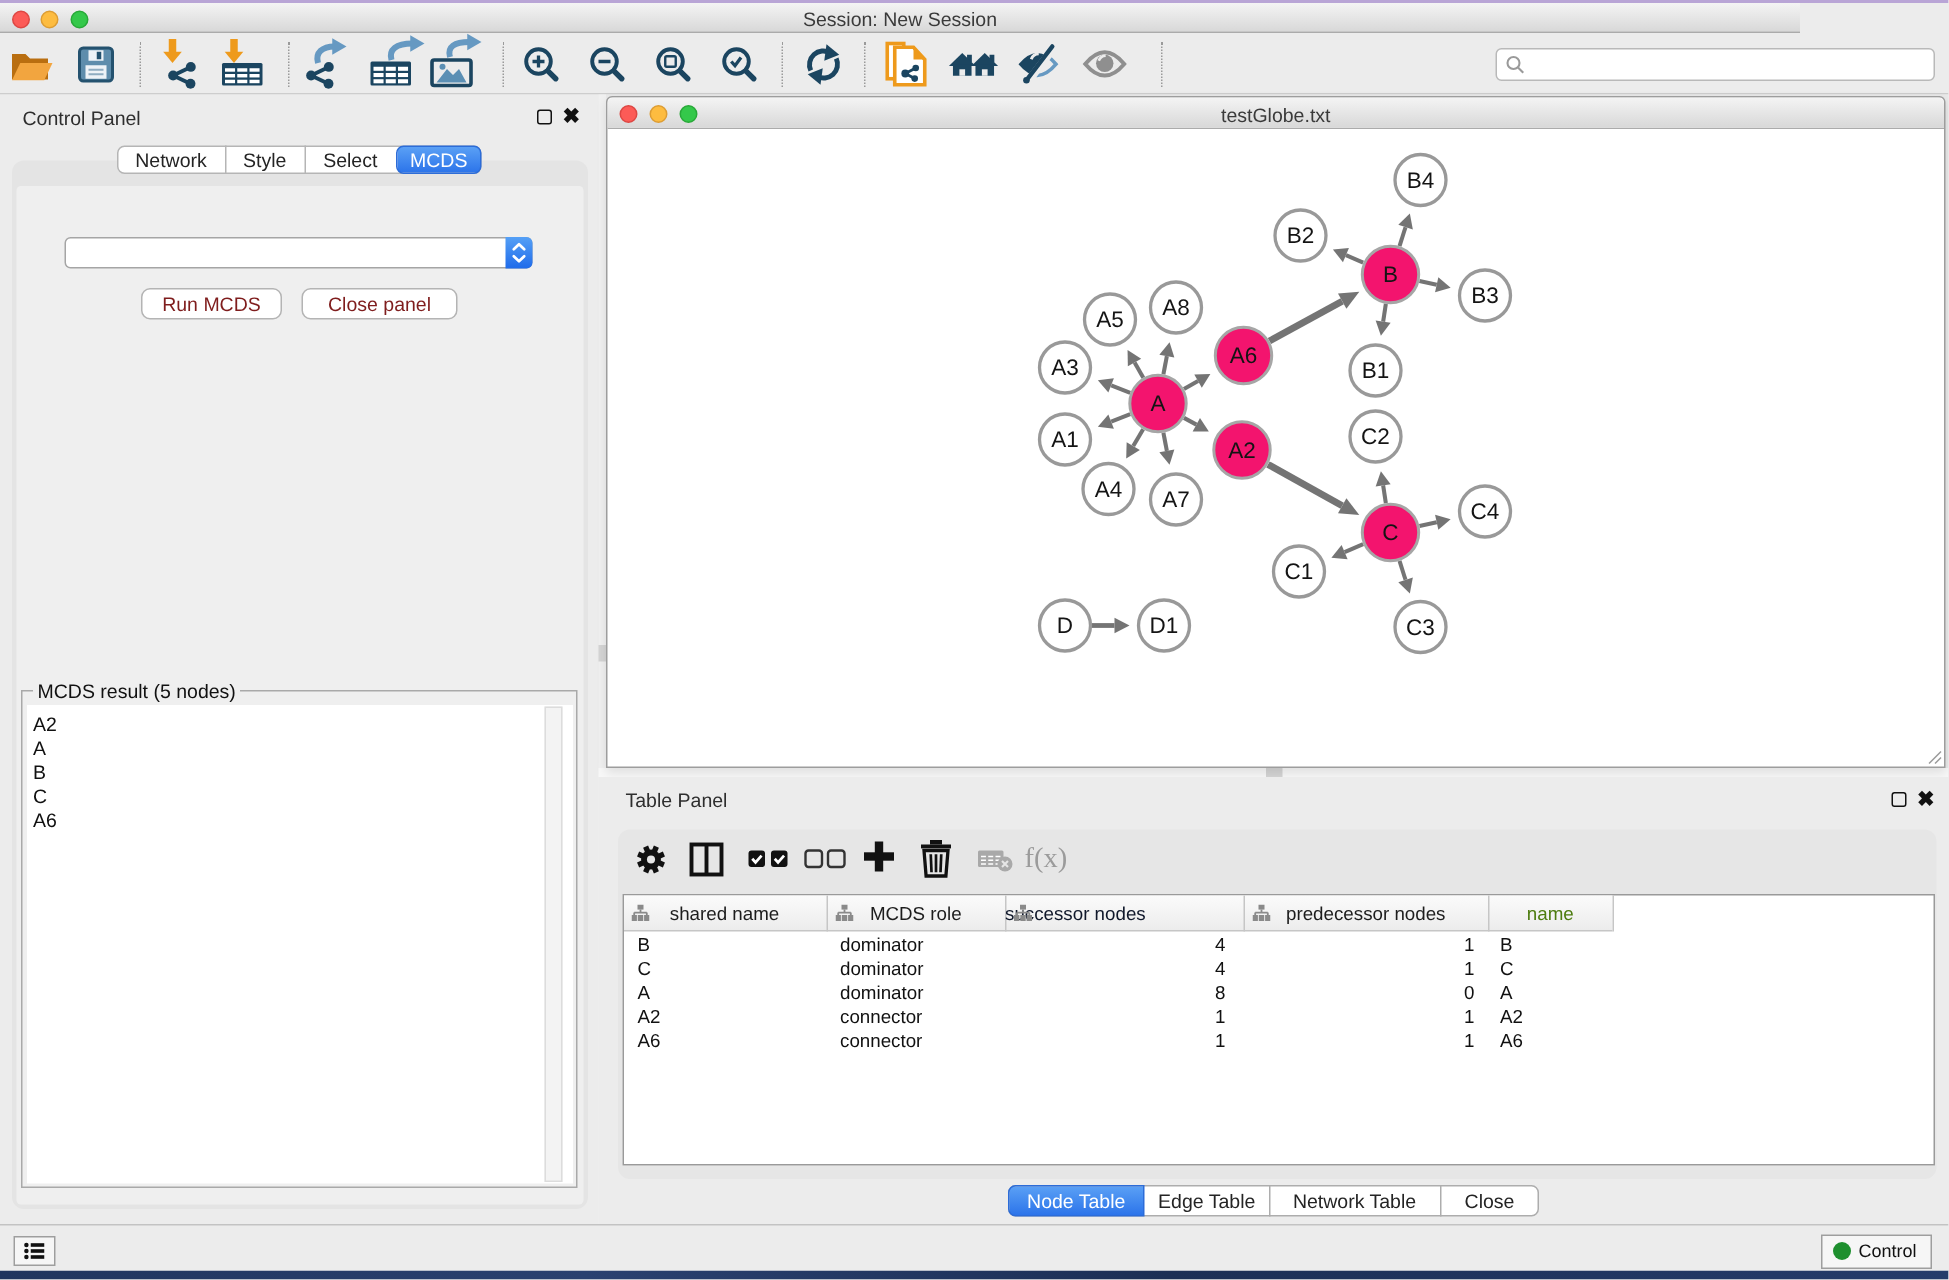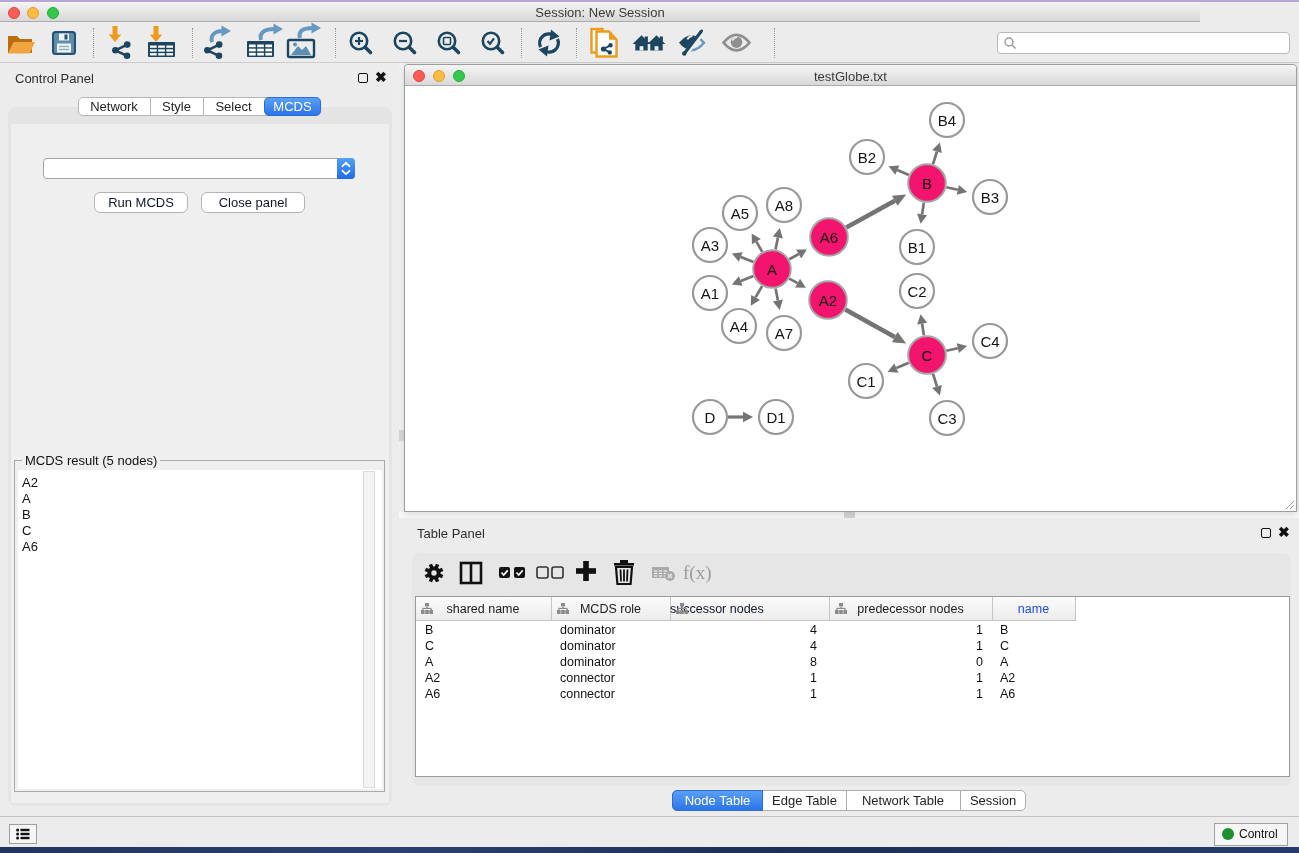--- a/index.html
+++ b/index.html
@@ -2,21 +2,21 @@
 <html><head><meta charset="utf-8"><style>
 *{margin:0;padding:0;box-sizing:border-box;}
 html,body{width:1299px;height:853px;overflow:hidden;}
 body{font-family:"Liberation Sans",sans-serif;background:#ececec;position:relative;}
 .abs{position:absolute;}
 .tl{border-radius:50%;width:12px;height:12px;display:inline-block;}
 .titlebar{background:linear-gradient(#f4f4f4,#d8d8d8);border-bottom:1px solid #ababab;}
 .winbtn-red{background:#fc5b57;border:1px solid #dd4743;}
 .winbtn-yel{background:#fdbc40;border:1px solid #dd9d33;}
 .winbtn-grn{background:#34c84a;border:1px solid #28a938;}
-.btn{background:#ffffff;border:1px solid #b4b4b4;border-radius:6px;font-size:13px;color:#0f172a;text-align:center;}
+.btn{background:#ffffff;border:1px solid #b4b4b4;border-radius:6px;font-size:13px;color:#7f1d1d;text-align:center;}
 .sep{border-left:1px dotted #9a9a9a;}
 text{font-family:"Liberation Sans",sans-serif;}
 </style></head><body>
 <div class="abs" style="left:0;top:0;width:1299px;height:2px;background:#b9a5d6;"></div>
 <div class="abs" style="left:0;top:847px;width:1299px;height:6px;background:linear-gradient(90deg,#20355e,#2a4170 30%,#1c2f55 60%,#253c6b);"></div>
 <div class="abs titlebar" style="left:0;top:2px;width:1200px;height:20px;">
     <span class="abs tl winbtn-red" style="left:8px;top:5px;"></span>
     <span class="abs tl winbtn-yel" style="left:27px;top:5px;"></span>
     <span class="abs tl winbtn-grn" style="left:47px;top:5px;"></span>
     <div class="abs" style="left:0;top:3px;width:100%;text-align:center;font-size:13px;color:#3a3a3a;">Session: New Session</div>
@@ -312,21 +312,21 @@
     <div class="abs" style="left:17px;top:79px;width:659px;height:24px;background:linear-gradient(#fbfbfb,#ececec);border-bottom:1px solid #c6c6c6;"></div>
     <div class="abs" style="left:152px;top:79px;width:1px;height:24px;background:#c6c6c6;"></div>
     <div class="abs" style="left:271px;top:79px;width:1px;height:24px;background:#c6c6c6;"></div>
     <div class="abs" style="left:430px;top:79px;width:1px;height:24px;background:#c6c6c6;"></div>
     <div class="abs" style="left:593px;top:79px;width:1px;height:24px;background:#c6c6c6;"></div>
     <div class="abs" style="left:676px;top:79px;width:1px;height:24px;background:#c6c6c6;"></div>
     <div class="abs" style="left:16px;top:84px;width:136px;text-align:center;font-size:12.5px;color:#1c1c1c;">shared name</div>
     <div class="abs" style="left:152px;top:84px;width:119px;text-align:center;font-size:12.5px;color:#1c1c1c;">MCDS role</div>
     <div class="abs" style="left:271px;top:84px;width:159px;text-align:left;font-size:12.5px;color:#0f172a;">successor nodes</div>
     <div class="abs" style="left:430px;top:84px;width:163px;text-align:center;font-size:12.5px;color:#1c1c1c;">predecessor nodes</div>
-    <div class="abs" style="left:593px;top:84px;width:83px;text-align:center;font-size:12.5px;color:#1d4ed8;">name</div>
+    <div class="abs" style="left:593px;top:84px;width:83px;text-align:center;font-size:12.5px;color:#4d7c0f;">name</div>
     <svg class="abs" style="left:22px;top:85px;" width="12" height="12" viewBox="0 0 12 12">
       <rect x="4" y="0" width="4" height="3.4" fill="#8a8a8a"></rect>
       <line x1="6" y1="3.4" x2="6" y2="5.4" stroke="#8a8a8a" stroke-width="1.2"></line>
       <line x1="1.8" y1="5.4" x2="10.2" y2="5.4" stroke="#8a8a8a" stroke-width="1.2"></line>
       <line x1="1.8" y1="5.4" x2="1.8" y2="7" stroke="#8a8a8a" stroke-width="1.2"></line>
       <line x1="10.2" y1="5.4" x2="10.2" y2="7" stroke="#8a8a8a" stroke-width="1.2"></line>
       <rect x="0" y="7" width="3.6" height="4" fill="#8a8a8a"></rect>
       <rect x="4.2" y="7" width="3.6" height="4" fill="#8a8a8a"></rect>
       <rect x="8.4" y="7" width="3.6" height="4" fill="#8a8a8a"></rect>
     </svg>
@@ -385,21 +385,21 @@
     <div class="abs" style="left:330px;top:169px;width:88px;text-align:right;font-size:12.5px;color:#111;">1</div>
     <div class="abs" style="left:500px;top:169px;width:84px;text-align:right;font-size:12.5px;color:#111;">1</div>
     <div class="abs" style="left:601px;top:169px;font-size:12.5px;color:#111;">A6</div>
     <div class="abs" style="left:273px;top:272px;width:354px;height:21px;background:#fff;border:1px solid #adadad;border-radius:5px;"></div>
     <div class="abs" style="left:273px;top:272px;width:91px;height:21px;background:linear-gradient(#5aa0f5,#2c74ea);border:1px solid #2c6cd8;border-radius:5px 0 0 5px;"></div>
     <div class="abs" style="left:447px;top:272px;width:1px;height:21px;background:#adadad;"></div>
     <div class="abs" style="left:561px;top:272px;width:1px;height:21px;background:#adadad;"></div>
     <div class="abs" style="left:273px;top:275px;width:91px;text-align:center;font-size:13px;color:#fff;">Node Table</div>
     <div class="abs" style="left:364px;top:275px;width:83px;text-align:center;font-size:13px;color:#242424;">Edge Table</div>
     <div class="abs" style="left:447px;top:275px;width:114px;text-align:center;font-size:13px;color:#242424;">Network Table</div>
-    <div class="abs" style="left:561px;top:275px;width:66px;text-align:center;font-size:13px;color:#242424;">Session</div>
+    <div class="abs" style="left:561px;top:275px;width:66px;text-align:center;font-size:13px;color:#242424;">Close</div>
   </div>
 <div class="abs" style="left:0;top:816px;width:1299px;height:31px;background:#ececec;border-top:1px solid #c3c3c3;">
     <div class="abs" style="left:9px;top:7px;width:28px;height:20px;background:#f6f6f6;border:1px solid #9e9e9e;"></div>
     <svg class="abs" style="left:16px;top:11px;" width="14" height="12" viewBox="0 0 14 12">
       <circle cx="1.6" cy="2" r="1.5" fill="#111"></circle>
       <rect x="4.5" y="0.8" width="9" height="2.4" fill="#111"></rect>
       <circle cx="1.6" cy="6" r="1.5" fill="#111"></circle>
       <rect x="4.5" y="4.8" width="9" height="2.4" fill="#111"></rect>
       <circle cx="1.6" cy="10" r="1.5" fill="#111"></circle>
       <rect x="4.5" y="8.8" width="9" height="2.4" fill="#111"></rect>

